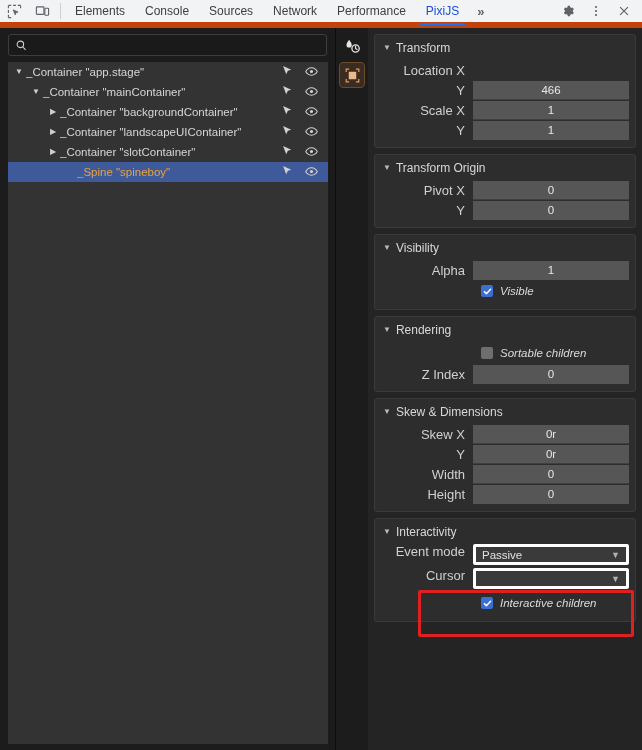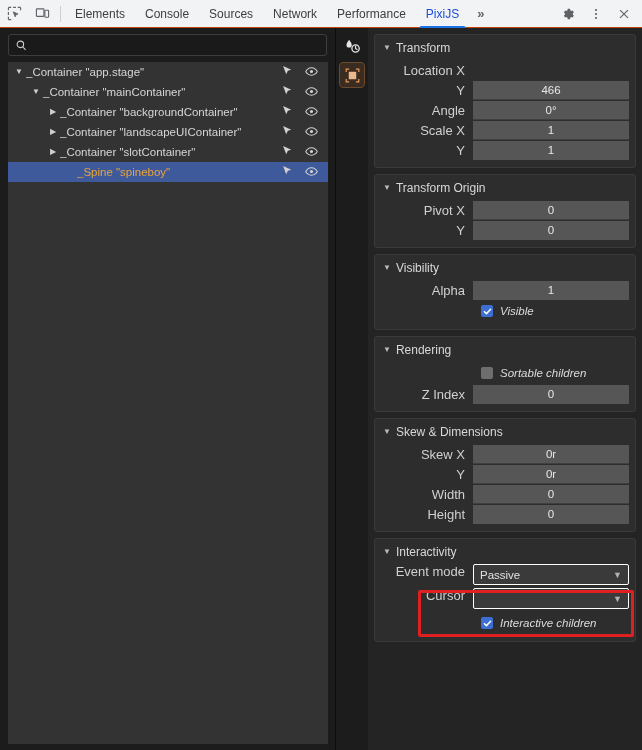--- a/index.html
+++ b/index.html
@@ -10,21 +10,21 @@
     overflow: hidden;
     -webkit-font-smoothing: antialiased;
   }
 
   
   .devtools-toolbar {
     position: absolute; top: 0; left: 0;
     width: 642px; height: 28px;
     background: #f1f3f4;
     display: flex; align-items: center;
-    border-bottom: 1px solid #c2410c;
+    border-bottom: 6px solid #c2410c;
   }
   .tb-icon {
     width: 28px; height: 26px;
     display: flex; align-items: center; justify-content: center;
     color: #5f6368; flex: 0 0 auto;
   }
   .tb-sep { width: 1px; height: 16px; background: #cdcfd1; margin: 0 4px; }
   .tabs { display: flex; align-items: stretch; height: 28px; }
   .tab {
     display: flex; align-items: center;
@@ -159,21 +159,21 @@
     display: flex; align-items: center; justify-content: center;
   }
   .chk.on { background: #3b6fd4; }
   .chk.off { background: #6e6e6e; }
   .chk svg { display: block; }
   .chklabel { font-size: 11.5px; color: #dcdcdc; }
 
   .selrow { display: flex; align-items: flex-start; height: 24px; }
   .sel {
     flex: 1; height: 21px;
-    background: #3a3a3a; border: 1px solid #ffffff; border-radius: 2px;
+    background: #3a3a3a; border: 3px solid #ffffff; border-radius: 2px;
     display: flex; align-items: center;
     padding: 0 6px;
     font-size: 11.5px; color: #e0e0e0;
   }
   .sel .selval { flex: 1; }
   .sel .chev { color: #b0b0b0; font-size: 9px; }
 
   
   .redbox {
     position: absolute;
@@ -377,24 +377,20 @@
           </div>
           <div class="fields">
             <div class="frow">
               <span class="flabel">Location X</span>
             </div>
             <div class="frow">
               <span class="flabel">Y</span>
               <span class="fval">466</span>
             </div>
             <div class="frow">
-              <span class="flabel">Angle</span>
-              <span class="fval">0°</span>
-            </div>
-            <div class="frow">
               <span class="flabel">Scale X</span>
               <span class="fval">1</span>
             </div>
             <div class="frow">
               <span class="flabel">Y</span>
               <span class="fval last">1</span>
             </div>
           </div>
         </div>
         <div class="section">

